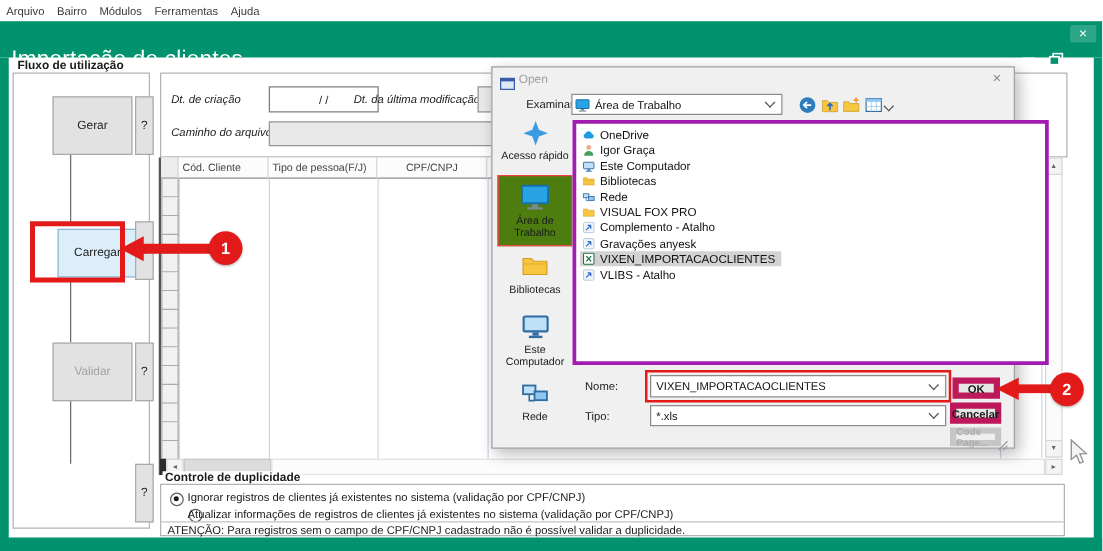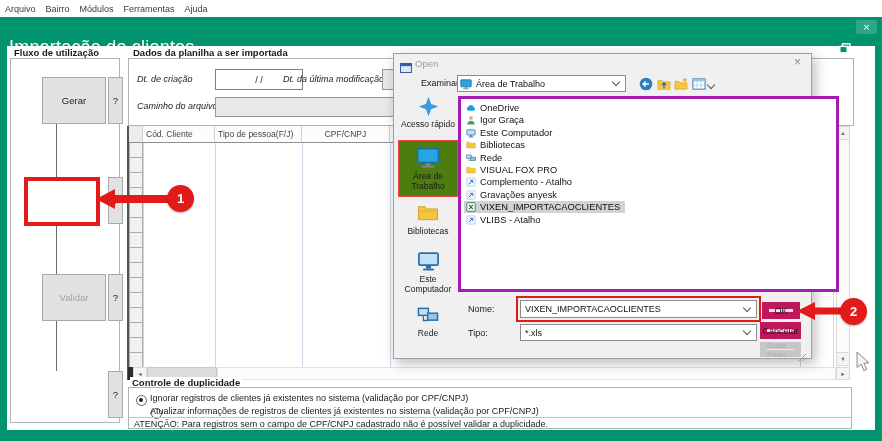--- a/index.html
+++ b/index.html
@@ -37,21 +37,21 @@
   .radio{width:9px;height:9px;border:1px solid #5f5f5f;border-radius:50%;background:#fff;display:inline-block;position:relative;}
   .radio.sel::after{content:"";position:absolute;left:2px;top:2px;width:4.4px;height:4.4px;border-radius:50%;background:#1a1a1a;}
   .rlabel{font-size:9px;color:#1a1a1a;}
   
   #dialog{left:393px;top:53px;width:419px;height:306px;background:#f0f0f0;border:1px solid #98a0a8;
           box-shadow:3px 4px 12px rgba(0,0,0,.28);z-index:50;box-sizing:border-box;}
   .dlg-abs{position:absolute;}
   .dlg-lbl{font-size:9px;color:#1a1a1a;}
   .combo{background:#fff;border:1px solid #8c8c8c;box-sizing:border-box;display:flex;align-items:center;font-size:9px;color:#111;}
   .chev{width:5px;height:5px;border-right:1.2px solid #555;border-bottom:1.2px solid #555;transform:rotate(45deg);margin-left:auto;margin-right:6px;margin-top:-3px;}
-  .dbtn{background:#e6e6e6;border:7px solid #be185d;font-size:9px;color:#1a1a1a;display:flex;align-items:center;justify-content:center;box-sizing:border-box;}
+  .dbtn{background:#e6e6e6;border:5px solid #be185d;font-size:9px;color:#1a1a1a;display:flex;align-items:center;justify-content:center;box-sizing:border-box;font-weight:bold;}
   .dbtn.dis{color:#adadad;border-color:#c6c6c6;background:#eee;}
   .place{position:absolute;left:4px;width:60px;display:flex;flex-direction:column;align-items:center;}
   .place .plabel{font-size:8.5px;color:#1a1a1a;text-align:center;white-space:pre-line;line-height:10px;margin-top:2px;}
   .place.selected{background:#4d7c0f;border:1px solid #ef4444;}
   .fitem{position:absolute;left:3px;height:12px;display:flex;align-items:center;font-size:9.3px;color:#111;padding:0 5px 0 2px;}
   .fitem.selected{background:#d2d2d2;}
   .fitem .ic{margin-right:4px;display:flex;}
   .ic svg{display:block;}
   
   .ann-rect{border:4px solid #e21a1a;box-sizing:border-box;background:transparent;}
@@ -96,29 +96,29 @@
   <div class="abs glabel" style="left:12px;top:47px;">Fluxo de utilização</div>
   <div class="abs gbox" style="left:10px;top:58px;width:108px;height:363px;"></div>
 
   <div class="abs connline" style="left:56px;top:122px;height:56px;"></div>
   <div class="abs connline" style="left:56px;top:225px;height:49px;"></div>
   <div class="abs connline" style="left:56px;top:319px;height:52px;"></div>
 
   <div class="abs fbtn" style="left:26px;top:77px;width:62px;height:45px;">Gerar</div>
   <div class="abs fbtn" style="left:92px;top:77px;width:13px;height:45px;">?</div>
 
+  <div class="abs fbtn active" style="left:30px;top:183px;width:62px;height:37px;">Carregar</div>
   <div class="abs fbtn" style="left:92px;top:177px;width:13px;height:45px;">?</div>
 
   <div class="abs fbtn disabled" style="left:26px;top:274px;width:62px;height:45px;">Validar</div>
   <div class="abs fbtn" style="left:92px;top:274px;width:13px;height:45px;">?</div>
 
   <div class="abs fbtn" style="left:92px;top:371px;width:13px;height:45px;">?</div>
 
   
-  <div class="abs glabel" style="left:131px;top:47px;">Dados da planilha a ser importada</div>
   <div class="abs gbox" style="left:128px;top:58px;width:724px;height:66px;"></div>
   <div class="abs ital" style="left:137px;top:74px;">Dt. de criação</div>
   <div class="abs input" style="left:215px;top:69px;width:86px;height:19px;display:flex;align-items:center;justify-content:center;">/  /</div>
   <div class="abs ital" style="left:283px;top:74px;">Dt. da última modificação</div>
   <div class="abs input dis" style="left:382px;top:69px;width:30px;height:19px;"></div>
   <div class="abs ital" style="left:137px;top:101px;">Caminho do arquivo</div>
   <div class="abs input dis" style="left:215px;top:97px;width:621px;height:18px;"></div>
 
   
   <div class="abs" style="left:127px;top:126px;width:723px;height:255px;">

